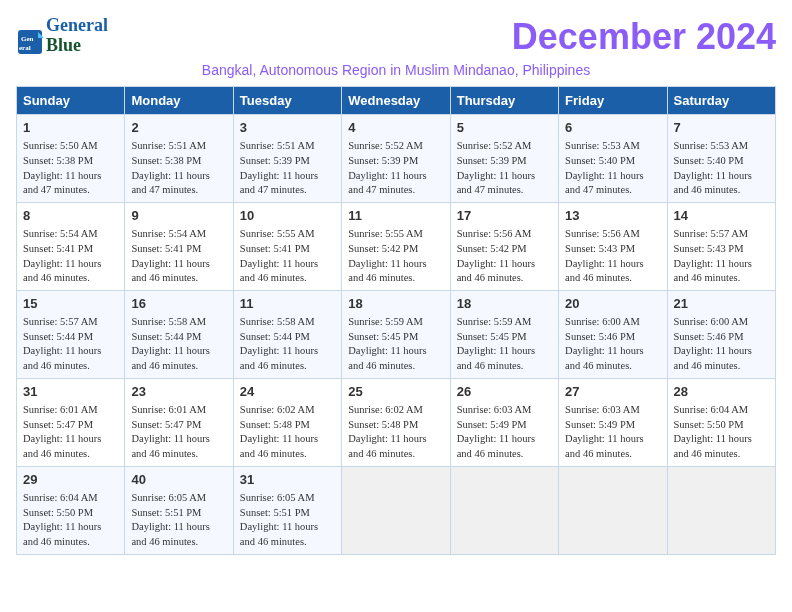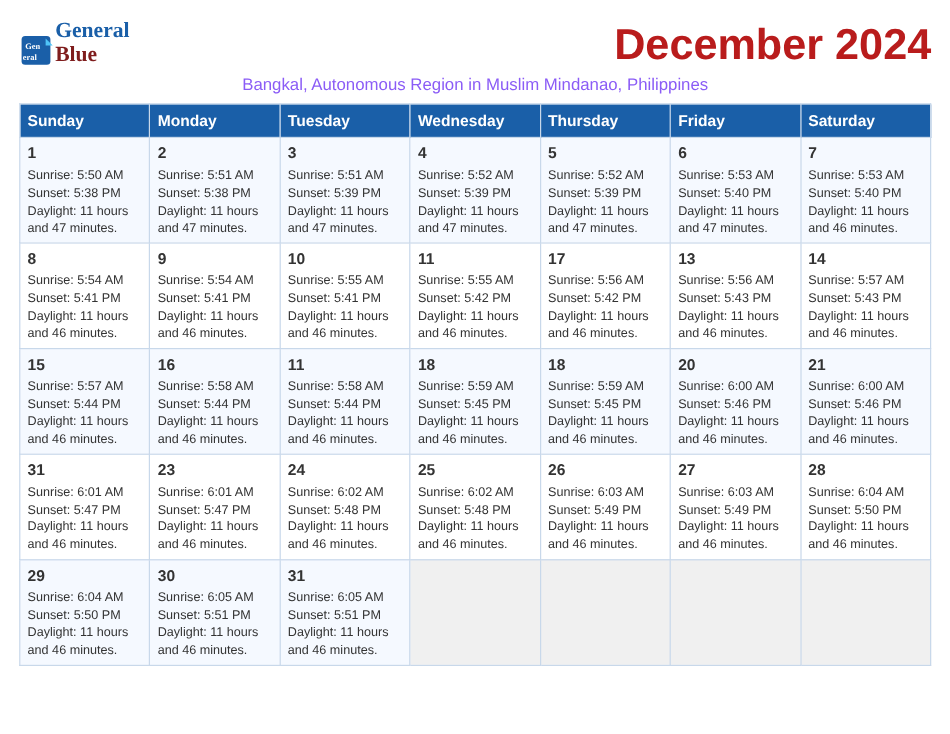--- a/index.html
+++ b/index.html
@@ -30,21 +30,21 @@
       height: 28px;
       margin-right: 2px;
     }
     .title-section {
       text-align: right;
       margin-bottom: 2px;
     }
     .month-title {
       font-size: 36px;
       font-weight: bold;
-      color: #b91c1c;
+      color: #8b5cf6;
     }
     .location-subtitle {
       font-size: 14px;
       color: #8b5cf6;
       text-align: center;
       margin-bottom: 8px;
     }
     .top-row {
       display: flex;
       justify-content: space-between;
@@ -82,39 +82,40 @@
     }
     .day-number {
       font-size: 13px;
       font-weight: bold;
       display: block;
       margin-bottom: 2px;
     }
     .day-info {
       font-size: 10.5px;
       color: #333;
+      font-family: Liberation Serif, serif;
     }
     td.empty {
       background-color: #f0f0f0 !important;
     }
   </style>
 </head>
 <body>
 
 <div class="top-row">
   <div class="header-logo">
     <svg class="logo-icon" viewBox="0 0 28 28">
       <rect x="2" y="2" width="24" height="24" rx="3" fill="#1a5fa8"></rect>
       <text x="5" y="13" font-size="7" fill="white" font-weight="bold">Gen</text>
       <text x="3" y="22" font-size="7" fill="white" font-weight="bold">eral</text>
       <polygon points="22,4 28,10 22,10" fill="#4fc3f7"></polygon>
     </svg>
     <div class="logo-text">
       <div><span>General</span></div>
-      <div><span style="color:#7f1d1d;">Blue</span></div>
+      <div><span style="color:#14532d;">Blue</span></div>
     </div>
   </div>
   <div class="title-section">
     <div class="month-title">December 2024</div>
   </div>
 </div>
 <div class="location-subtitle">Bangkal, Autonomous Region in Muslim Mindanao, Philippines</div>
 
 <table>
   <thead>
@@ -248,21 +249,21 @@
           <span class="day-number">28</span>
           <div class="day-info">Sunrise: 6:04 AM<br>Sunset: 5:50 PM<br>Daylight: 11 hours and 46 minutes.</div>
         </td>
       </tr>
       <tr>
         <td>
           <span class="day-number">29</span>
           <div class="day-info">Sunrise: 6:04 AM<br>Sunset: 5:50 PM<br>Daylight: 11 hours and 46 minutes.</div>
         </td>
         <td>
-          <span class="day-number">30</span>
+          <span class="day-number">40</span>
           <div class="day-info">Sunrise: 6:05 AM<br>Sunset: 5:51 PM<br>Daylight: 11 hours and 46 minutes.</div>
         </td>
         <td>
           <span class="day-number">31</span>
           <div class="day-info">Sunrise: 6:05 AM<br>Sunset: 5:51 PM<br>Daylight: 11 hours and 46 minutes.</div>
         </td>
         <td class="empty"></td>
         <td class="empty"></td>
         <td class="empty"></td>
         <td class="empty"></td>

